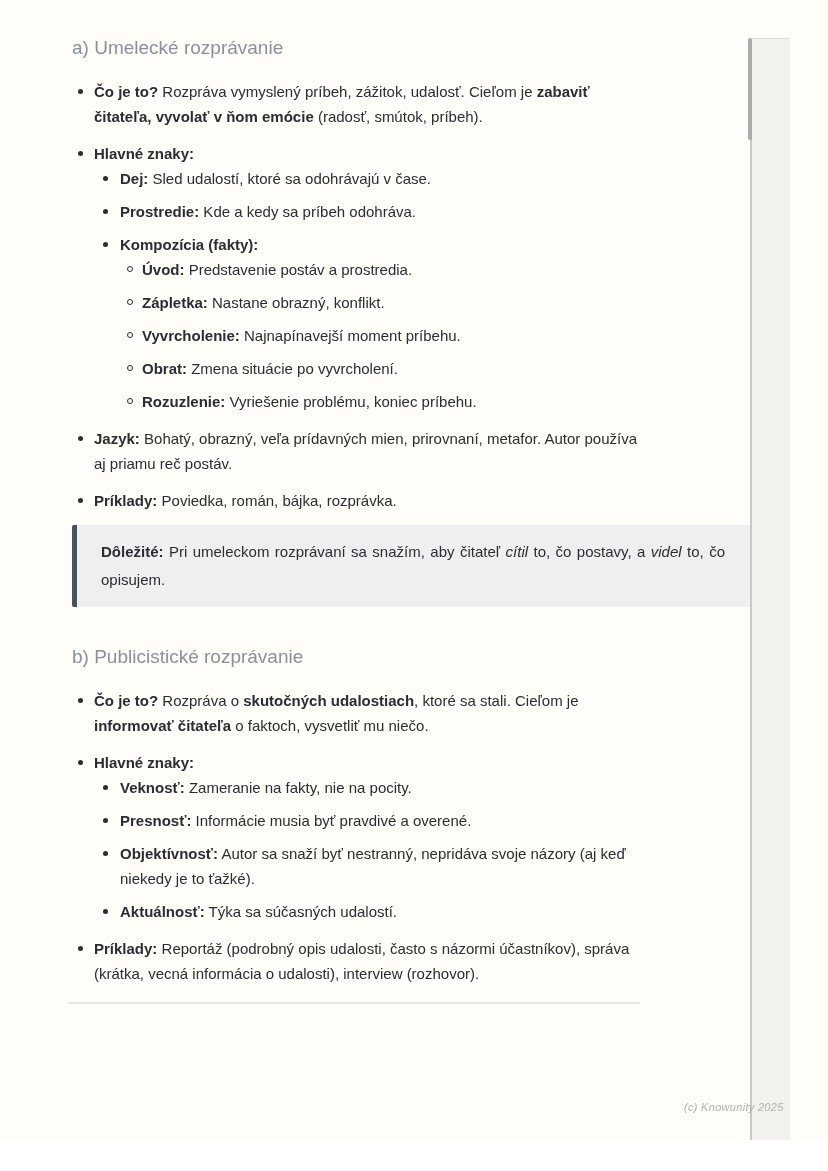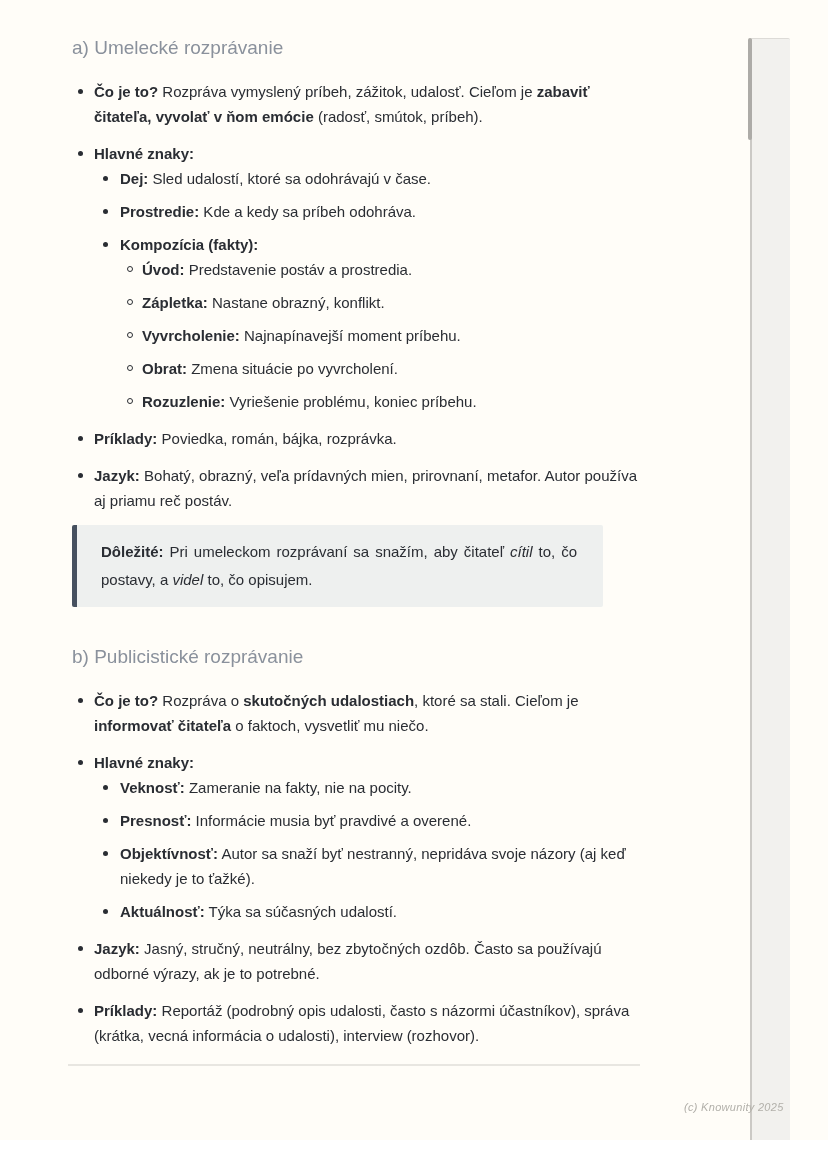--- a/index.html
+++ b/index.html
@@ -46,21 +46,21 @@
   li.l2 > .dot { left: 9px; }
   .ring {
     position: absolute; left: 7px; top: 9px;
     width: 6px; height: 6px; border-radius: 50%;
     border: 1.5px solid #2a2d33; background: transparent;
   }
   .b { font-weight: 700; }
   .i { font-style: italic; }
   .callout {
     margin-top: 12px;
-    width: 531px;
+    width: 679px;
     background: #eef0ef;
     border-left: 5px solid #46505f;
     border-radius: 2px;
     padding: 13px 26px 13px 24px;
   }
   .callout p { font-size: 15px; line-height: 28px; text-align: justify; }
   .divider {
     border: none;
     border-top: 2px solid #e8e6e1;
     width: 572px;
@@ -148,25 +148,25 @@
               <li class="l3">
                 <span class="ring"></span>
                 <span class="b">Rozuzlenie:</span><span> Vyriešenie problému, koniec príbehu.</span>
               </li>
             </ul>
           </li>
         </ul>
       </li>
       <li class="l1">
         <span class="dot"></span>
+        <span class="b">Jazyk:</span><span> Bohatý, obrazný, veľa prídavných mien, prirovnaní, metafor. Autor používa aj priamu reč postáv.</span>
+      </li>
+      <li class="l1">
+        <span class="dot"></span>
         <span class="b">Príklady:</span><span> Poviedka, román, bájka, rozprávka.</span>
-      </li>
-      <li class="l1">
-        <span class="dot"></span>
-        <span class="b">Jazyk:</span><span> Bohatý, obrazný, veľa prídavných mien, prirovnaní, metafor. Autor používa aj priamu reč postáv.</span>
       </li>
     </ul>
 
     <div class="callout">
       <p><span class="b">Dôležité:</span><span> Pri umeleckom rozprávaní sa snažím, aby čitateľ </span><span class="i">cítil</span><span> to, čo postavy, a </span><span class="i">videl</span><span> to, čo opisujem.</span></p>
     </div>
 
     <h2 class="section-heading second">b) Publicistické rozprávanie</h2>
 
     <ul class="l1 body-text">
@@ -191,24 +191,20 @@
             <span class="b">Objektívnosť:</span><span> Autor sa snaží byť nestranný, nepridáva svoje názory (aj keď niekedy je to ťažké).</span>
           </li>
           <li class="l2">
             <span class="dot"></span>
             <span class="b">Aktuálnosť:</span><span> Týka sa súčasných udalostí.</span>
           </li>
         </ul>
       </li>
       <li class="l1">
         <span class="dot"></span>
-        <span class="b">Jazyk:</span><span> Jasný, stručný, neutrálny, bez zbytočných ozdôb. Často sa používajú odborné výrazy, ak je to potrebné.</span>
-      </li>
-      <li class="l1">
-        <span class="dot"></span>
         <span class="b">Príklady:</span><span> Reportáž (podrobný opis udalosti, často s názormi účastníkov), správa (krátka, vecná informácia o udalosti), interview (rozhovor).</span>
       </li>
     </ul>
 
     <hr class="divider">
   </div>
 
   <div class="footer-note">(c) Knowunity 2025</div>
 </div>
 

